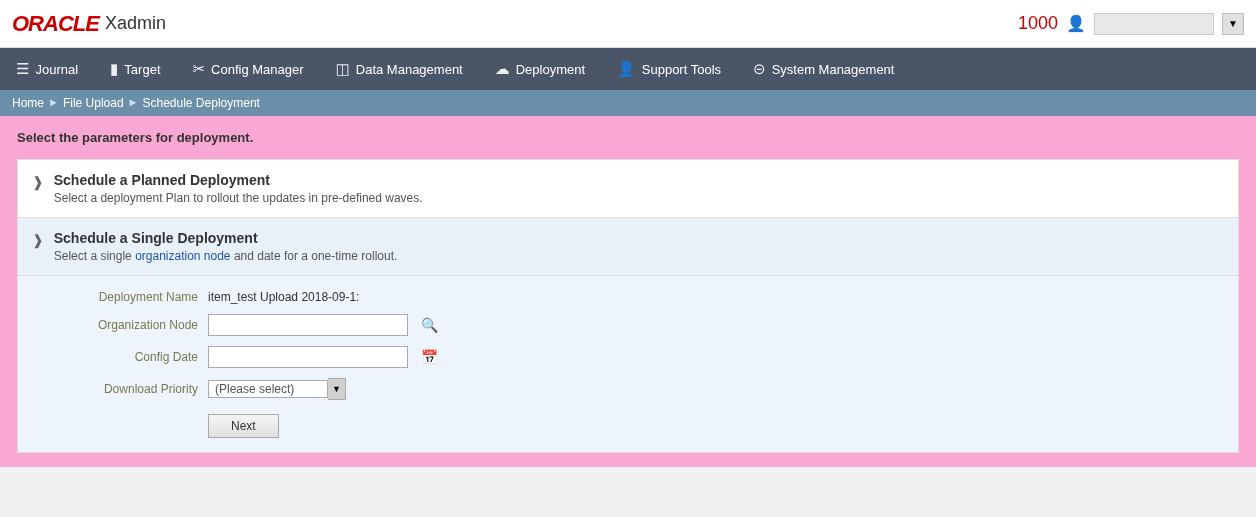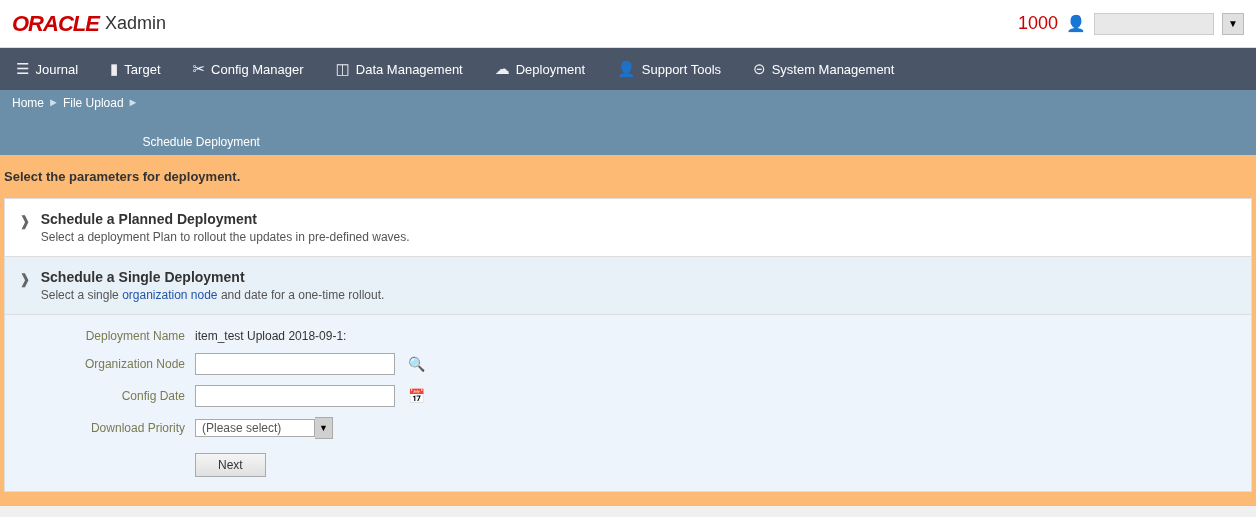--- a/index.html
+++ b/index.html
@@ -97,27 +97,26 @@
     .breadcrumb-item {
       color: #ffffff;
       text-decoration: none;
     }
     .breadcrumb-sep {
       color: #cce0f0;
       font-size: 11px;
     }
     .breadcrumb-current {
       color: #ffffff;
-      margin-top: 39px;
     }
 
     
     .main-content {
-      background: #fdba74;
-      padding: 14px 4px;
+      background: #f9a8d4;
+      padding: 14px 17px;
     }
     .page-instruction {
       font-size: 13px;
       color: #333;
       margin-bottom: 14px;
       font-weight: bold;
     }
 
     
     .deployment-section {

